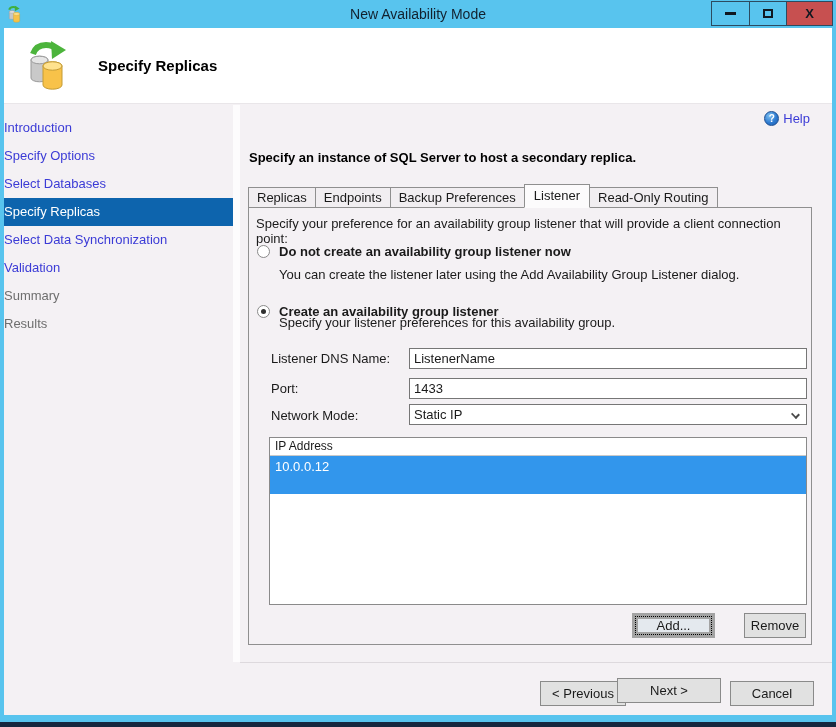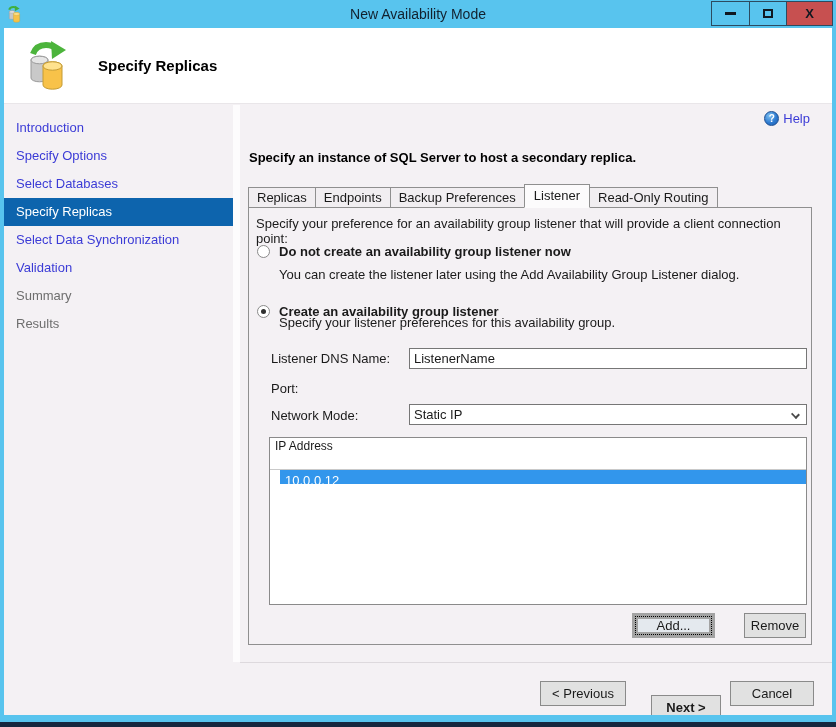--- a/index.html
+++ b/index.html
@@ -38,21 +38,21 @@
   .navy-strip { position:absolute; left:0; right:0; bottom:0; height:5px; background:#17273f; }
   
   .header { position:absolute; top:0; left:0; right:0; height:76px; background:#ffffff; border-bottom:1px solid #e9e6e9; }
   .header-icon { position:absolute; left:22px; top:11px; }
   .page-title { position:absolute; left:94px; top:0; height:76px; line-height:76px; font-size:15px; font-weight:bold; color:#000; }
   
   .mid { position:absolute; top:77px; left:0; right:0; bottom:53px; }
   .sidebar { position:absolute; left:0; top:0; bottom:0; width:229px; }
   .vgap { position:absolute; left:229px; top:0; bottom:0; width:7px; background:#fdfcfd; }
   .side-list { padding-top:9px; }
-  .side-item { height:28px; line-height:28px; padding-left:12px; font-size:13px; cursor:pointer; white-space:nowrap; }
+  .side-item { height:28px; line-height:28px; font-size:13px; cursor:pointer; white-space:nowrap; }
   .side-item.link { color:#3b3bd6; }
   .side-item.disabled { color:#6e6e6e; cursor:default; }
   .side-item.selected { background:#0d64ad; color:#ffffff; }
   
   .content { position:absolute; left:236px; right:0; top:0; bottom:0; }
   .help-link { position:absolute; top:6px; right:22px; display:flex; align-items:center; gap:4px; color:#3b3bd6; font-size:13px; cursor:pointer; }
   .help-q {
     width:15px; height:15px; border-radius:50%;
     background:radial-gradient(circle at 35% 30%, #7ec2f2 0%, #2f7bd0 55%, #1b5eb0 100%);
     border:1px solid #1b4e92; color:#fff; font-size:10px; font-weight:bold;
@@ -94,37 +94,37 @@
     border:1px solid #767676; background:#fff; font-size:13px;
     line-height:19px; padding:0 4px; cursor:pointer;
   }
   .select-chevron {
     position:absolute; right:7px; top:6px; width:7px; height:7px;
     border-right:2px solid #4a4a4a; border-bottom:2px solid #4a4a4a;
     transform:rotate(45deg) scaleY(0.8);
   }
   
   .ip-list { position:absolute; top:229px; left:20px; right:4px; height:168px; border:1px solid #8a8a8a; background:#fff; }
-  .ip-header { height:32px; line-height:17px; padding-left:5px; font-size:12px; border-bottom:1px solid #c9c9c9; background:#fff; }
-  .ip-row { height:14px; line-height:21px; padding-left:5px; font-size:13px; cursor:pointer;margin-left:10px; }
+  .ip-header { height:18px; line-height:17px; padding-left:5px; font-size:12px; border-bottom:1px solid #c9c9c9; background:#fff; }
+  .ip-row { height:38px; line-height:21px; padding-left:5px; font-size:13px; cursor:pointer; }
   .ip-row.selected { background:#3296ec; color:#fff; }
   
   .btn {
     position:absolute; height:25px; background:#e1e1e1; border:1px solid #8a8a8a;
     font-family:"Liberation Sans",sans-serif; font-size:13px; color:#1a1a1a;
     display:flex; align-items:center; justify-content:center; cursor:pointer;
   }
   .btn.focused { border:6px solid #a3a3a3; outline:1px dotted #000; outline-offset:-4px; background:#e4e9ee; }
   .btn-add { top:405px; right:96px; width:83px; }
   .btn-remove { top:405px; right:5px; width:62px; }
   
   .footer { position:absolute; left:0; right:0; bottom:0; height:53px; }
   .footer::before { content:""; position:absolute; top:0; left:236px; right:0; border-top:1px solid #ddd9dd; }
   .btn-previous { top:19px; right:206px; width:86px; }
-  .btn-next { top:33px; right:111px; width:70px;font-weight:bold; }
+  .btn-next { top:16px; right:111px; width:104px; }
   .btn-cancel { top:19px; right:18px; width:84px; }
 </style>
 </head>
 <body>
 
 <div class="window">
 
   <div class="titlebar">
     <span class="app-icon">
       <svg width="17" height="18" viewBox="0 0 48 52">
@@ -218,20 +218,21 @@
           <div class="radio-row" style="top:96px;">
             <span class="radio selected"></span>
             <span class="radio-label">Create an availability group listener</span>
           </div>
           <div class="radio-desc" style="top:107px;">Specify your listener preferences for this availability group.</div>
 
           <div class="field-label" style="top:140px;">Listener DNS Name:</div>
           <input class="field-input" style="top: 140px;" value="ListenerName">
 
           <div class="field-label" style="top:170px;">Port:</div>
+          <input class="field-input" style="top: 170px;" value="1433">
 
           <div class="field-label" style="top:197px;">Network Mode:</div>
           <div class="select-box" style="top:196px;">
             <span>Static IP</span>
             <span class="select-chevron"></span>
           </div>
 
           <div class="ip-list">
             <div class="ip-header">IP Address</div>
             <div class="ip-row selected">10.0.0.12</div>

